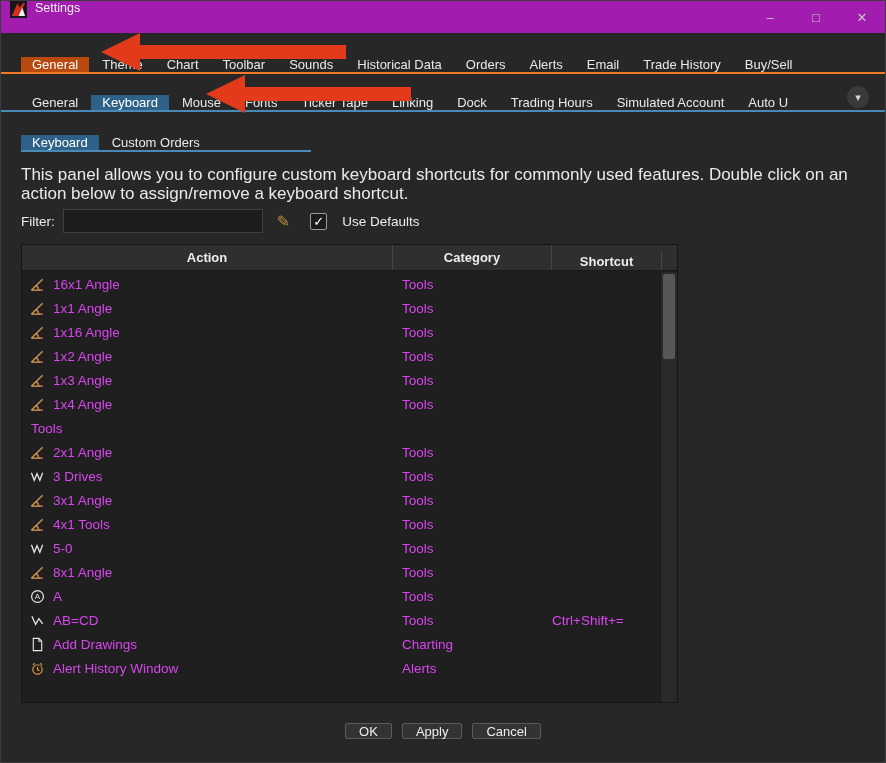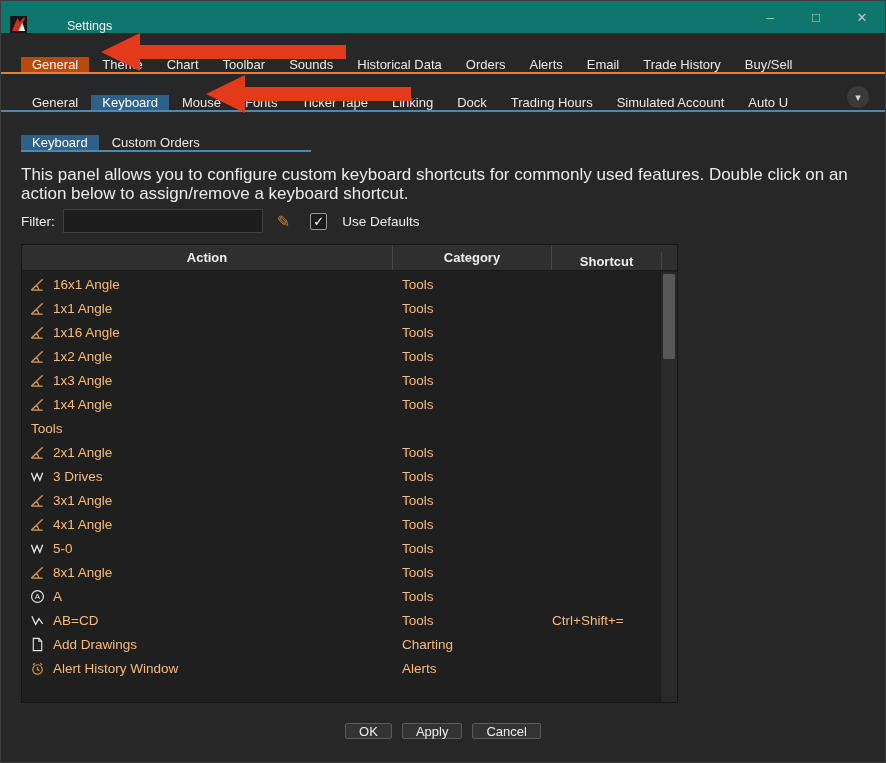--- a/index.html
+++ b/index.html
@@ -3,21 +3,21 @@
 <meta charset="utf-8">
 <style>
   * { margin:0; padding:0; box-sizing:border-box; }
   html,body { background:#3a3a3a; font-family:"Liberation Sans", sans-serif; }
   .window {
     position:relative; width:886px; height:763px; background:#272727;
     border:1px solid #3c3c3c; overflow:hidden; color:#ededed;
     --accent1:#b8490f; --line1:#ef7b27; --accent2:#2e6187; --line2:#4a88b5;
   }
   
-  .titlebar { position:absolute; top:0; left:0; right:0; height:32px; background:#0f766e; display:flex; align-items:flex-end;gap:32px; }
+  .titlebar { position:absolute; top:0; left:0; right:0; height:32px; background:#a21caf; display:flex; align-items:flex-start; }
   .app-icon { margin-left:9px; width:17px; height:17px; display:inline-flex; }
   .title-text { margin-left:8px; font-size:12.5px; color:#f2f2f2; }
   .win-controls { margin-left:auto; display:flex; height:100%; }
   .win-btn { width:46px; display:flex; align-items:center; justify-content:center; color:#c6c6c6; font-size:13px; cursor:default; }
   
   .tabbar { position:absolute; display:flex; align-items:flex-end; gap:2px; }
   .tabbar1 { top:42px; left:0; right:0; height:31px; padding-left:20px; border-bottom:2px solid var(--line1); }
   .tabbar2 { top:80px; left:0; right:0; height:31px; padding-left:20px; border-bottom:2px solid var(--line2); }
   .tabbar3 { top:120px; left:20px; height:31px; width:fit-content; padding-right:100px; border-bottom:2px solid var(--line2); }
   .tab { display:flex; align-items:center; padding:0 11px; font-size:13px; color:#e9e9e9; white-space:nowrap; cursor:default; }
@@ -34,21 +34,21 @@
   .pencil { margin-left:14px; color:#c08a3e; font-size:16px; }
   .checkbox { margin-left:20px; width:17px; height:17px; background:#1b1b1b; border:1px solid #9a9a9a; border-radius:2px;
     display:flex; align-items:center; justify-content:center; color:#fff; font-size:13px; }
   .cb-label { margin-left:15px; }
   
   .table { position:absolute; top:243px; left:20px; width:657px; height:459px; background:#1f1f1f; border:1px solid #151515; }
   .thead { display:flex; height:26px; background:#2f2f2f; font-weight:bold; font-size:13px; border-bottom:1px solid #1a1a1a; }
   .th { display:flex; align-items:center; justify-content:center; border-right:1px solid #474747; }
   .th-action { width:371px; } .th-category { width:159px; } .th-shortcut { width:110px;margin-top:7px; } .th-stub { flex:1; border-right:none; }
   .tbody { position:absolute; top:27px; bottom:0; left:0; right:17px; overflow:hidden; }
-  .row { display:flex; height:24px; align-items:center; font-size:13.5px; color:#fdba74; }
+  .row { display:flex; height:24px; align-items:center; font-size:13.5px; color:#d946ef; }
   .cell { display:flex; align-items:center; }
   .cell-action { width:371px; padding-left:8px; gap:8px; }
   .cell-category { width:159px; padding-left:9px; }
   .cell-shortcut { flex:1; }
   .row-icon { width:15px; height:15px; display:inline-flex; flex:none; }
   .scrollbar { position:absolute; top:27px; right:0; width:17px; bottom:0; background:#2a2a2a; border-left:1px solid #1a1a1a; }
   .thumb { position:absolute; top:2px; left:2px; right:2px; height:85px; background:#575757; border-radius:2px; }
   
   .footer { position:absolute; top:722px; left:0; right:0; display:flex; justify-content:center; gap:10px; }
   .btn { height:16px; padding:0 13px; background:#333333; border:1px solid #5a5a5a; color:#eeeeee; font-size:13px; border-radius:2px; font-family:"Liberation Sans", sans-serif; }
@@ -255,21 +255,21 @@
         </div>
         <div class="row">
           <div class="cell cell-action">
             <span class="row-icon">
               <svg viewBox="0 0 16 16" width="15" height="15" fill="none" stroke="#cf9050" stroke-width="1.5">
                 <path d="M1.5 14 L13.5 2.5"></path>
                 <path d="M1.5 14 L13.5 14"></path>
                 <path d="M9.5 14 A 8 8 0 0 0 6.8 9.2"></path>
               </svg>
             </span>
-            <span>4x1 Angle</span>
+            <span>4x1 Tools</span>
           </div>
           <div class="cell cell-category">Tools</div>
           <div class="cell cell-shortcut"></div>
         </div>
         <div class="row">
           <div class="cell cell-action">
             <span class="row-icon">
               <svg viewBox="0 0 16 16" width="15" height="15" fill="none" stroke="#e6e6e6" stroke-width="1.4">
                 <path d="M1.5 4 L4.5 12 L7.5 5 L10.5 12 L13.5 4"></path>
               </svg>

